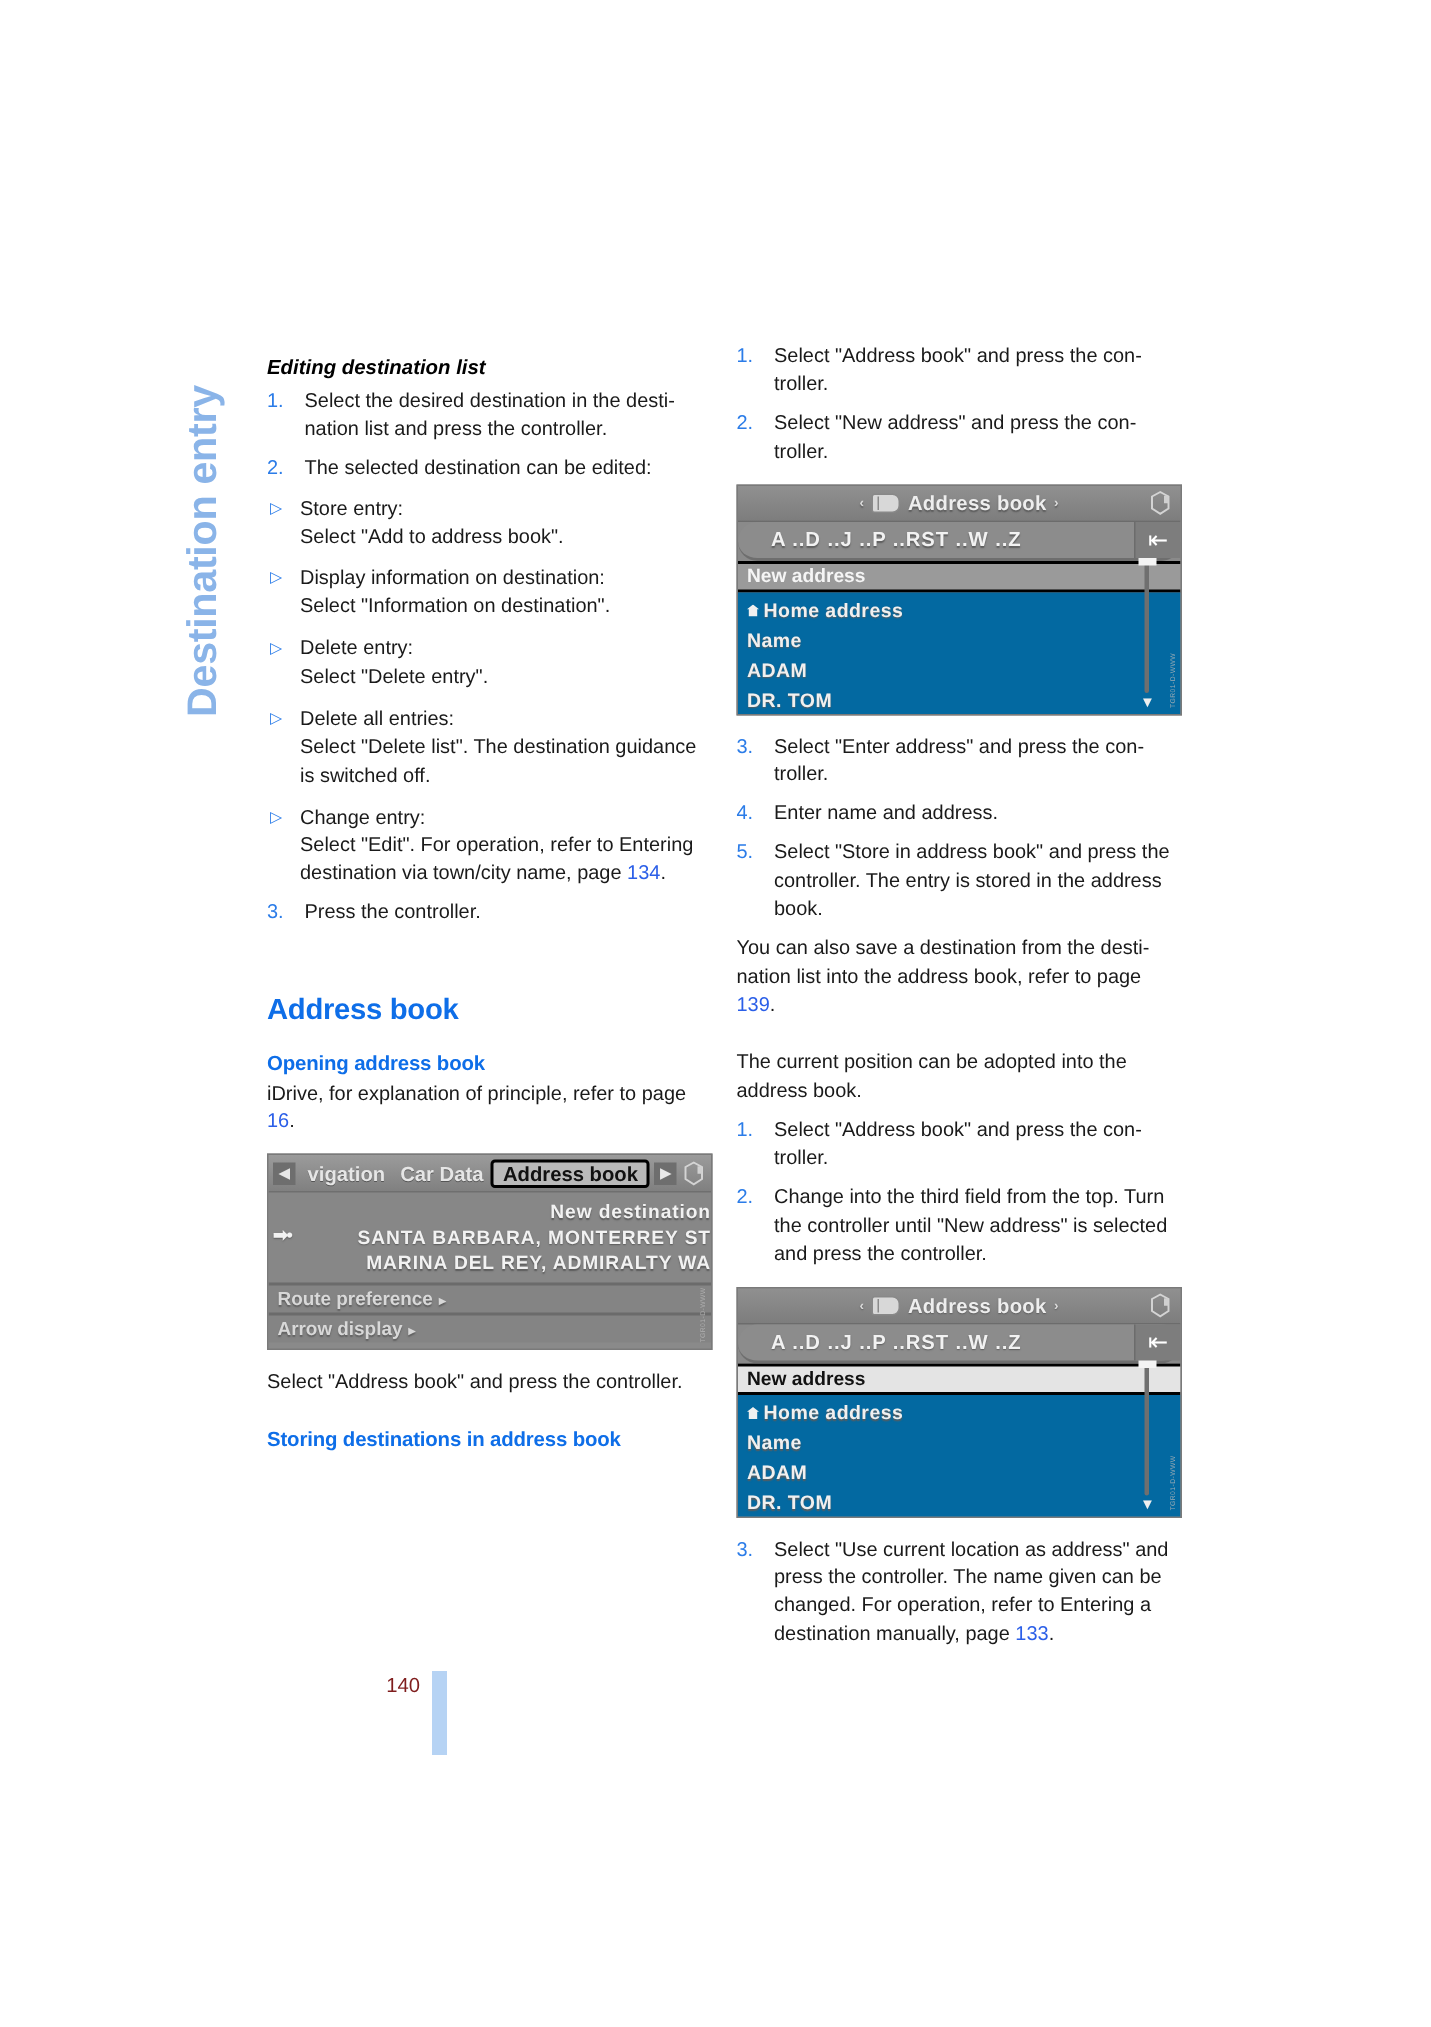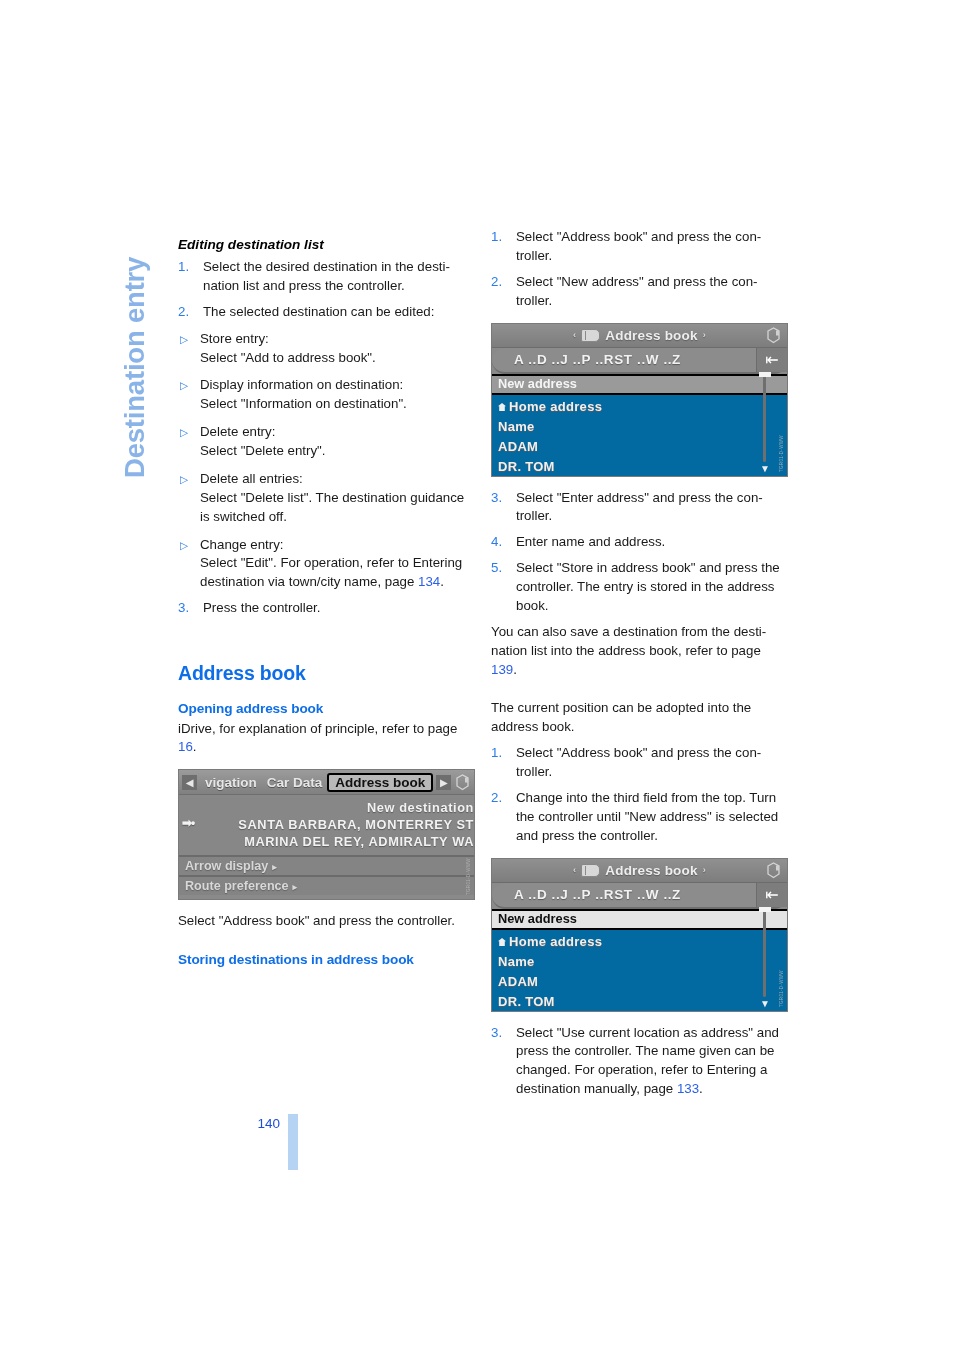--- a/index.html
+++ b/index.html
@@ -377,21 +377,21 @@
     left: 178px;
     top: 1108px;
     width: 130px;
     height: 60px;
   }
   #footer .pageno {
     position: absolute;
     left: 72px;
     top: 8px;
     font-size: 13.5px;
-    color: #1d4ed8;
+    color: #7f1d1d;
     text-align: right;
     width: 30px;
   }
   #footer .bluebar {
     position: absolute;
     left: 110px;
     top: 6px;
     width: 10px;
     height: 56px;
     background: #b6d3f4;
@@ -490,24 +490,24 @@
         <div class="row">
           <span class="marker">➡•</span>
           <span>SANTA BARBARA, MONTERREY ST</span>
         </div>
         <div class="row">
           <span class="marker"></span>
           <span>MARINA DEL REY, ADMIRALTY WA</span>
         </div>
       </div>
       <div class="menurow">
+        <span>Route preference</span><span class="chev">▸</span>
+      </div>
+      <div class="menurow">
         <span>Arrow display</span><span class="chev">▸</span>
-      </div>
-      <div class="menurow">
-        <span>Route preference</span><span class="chev">▸</span>
       </div>
       <div class="sidecode">TGR01-D-WWW</div>
     </div>
 
     <div class="spacer-s"></div>
     <p class="body">Select "Address book" and press the controller.</p>
 
     <div class="spacer-m"></div>
     <h2 class="sub">Storing destinations in address book</h2>
   </div>

